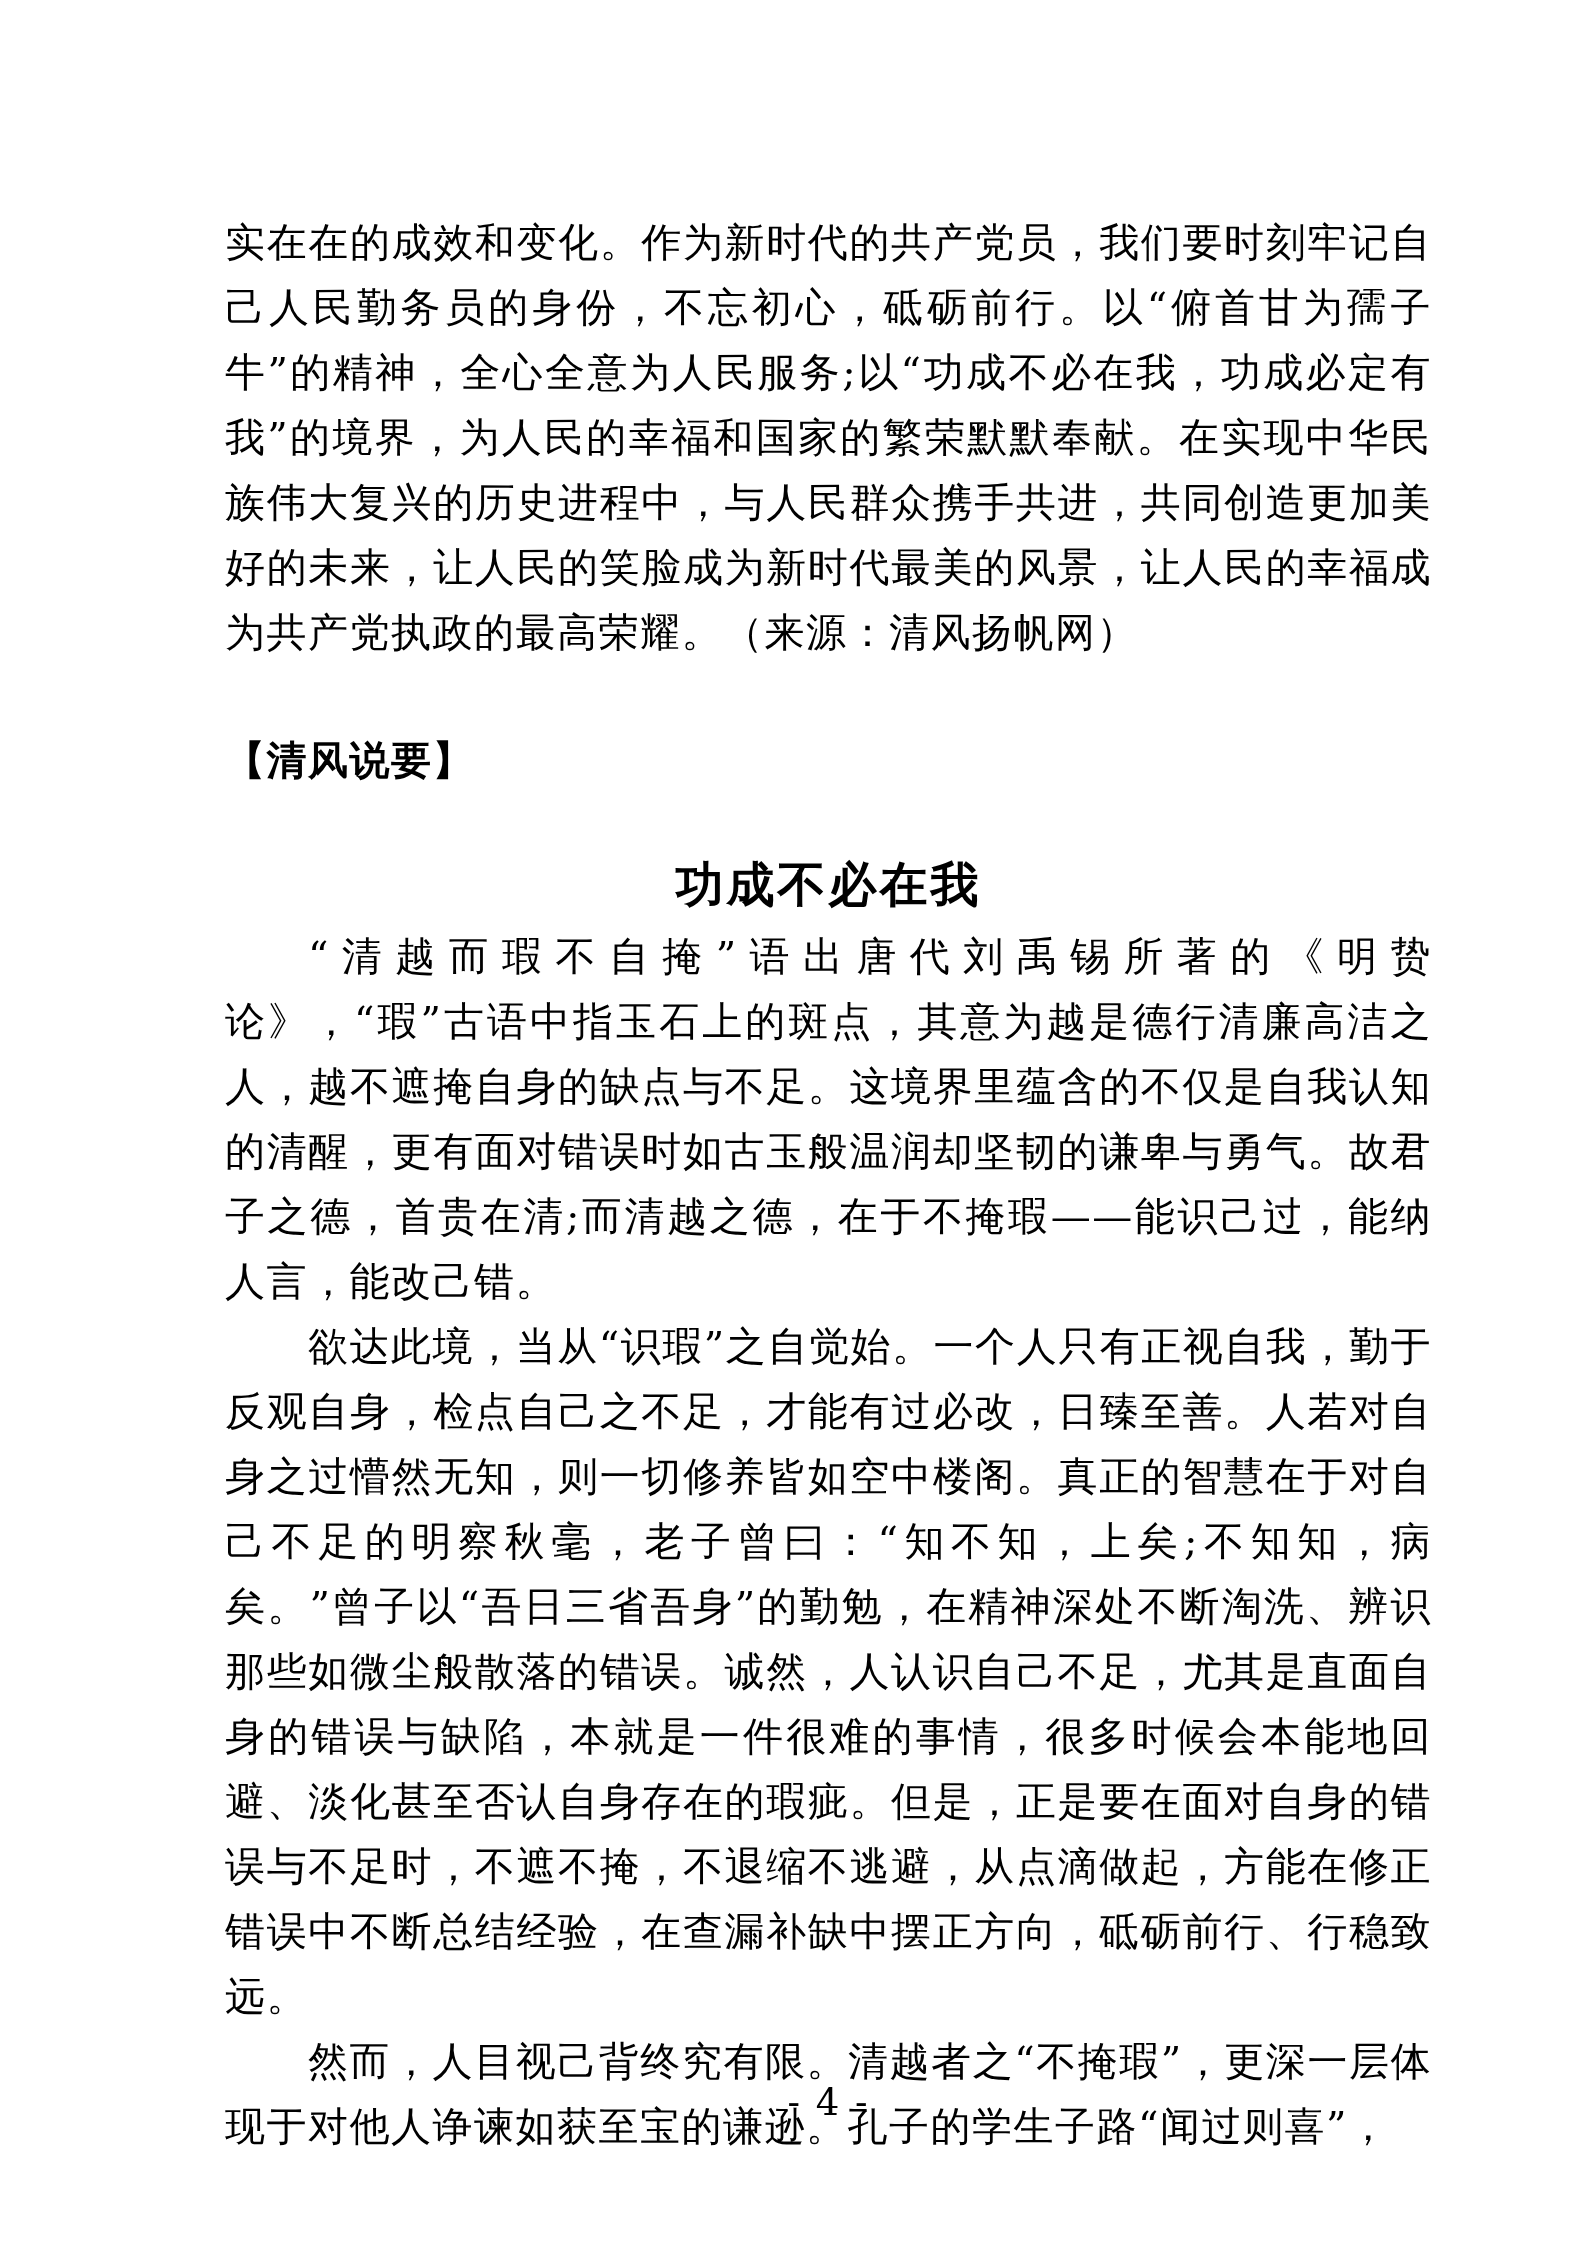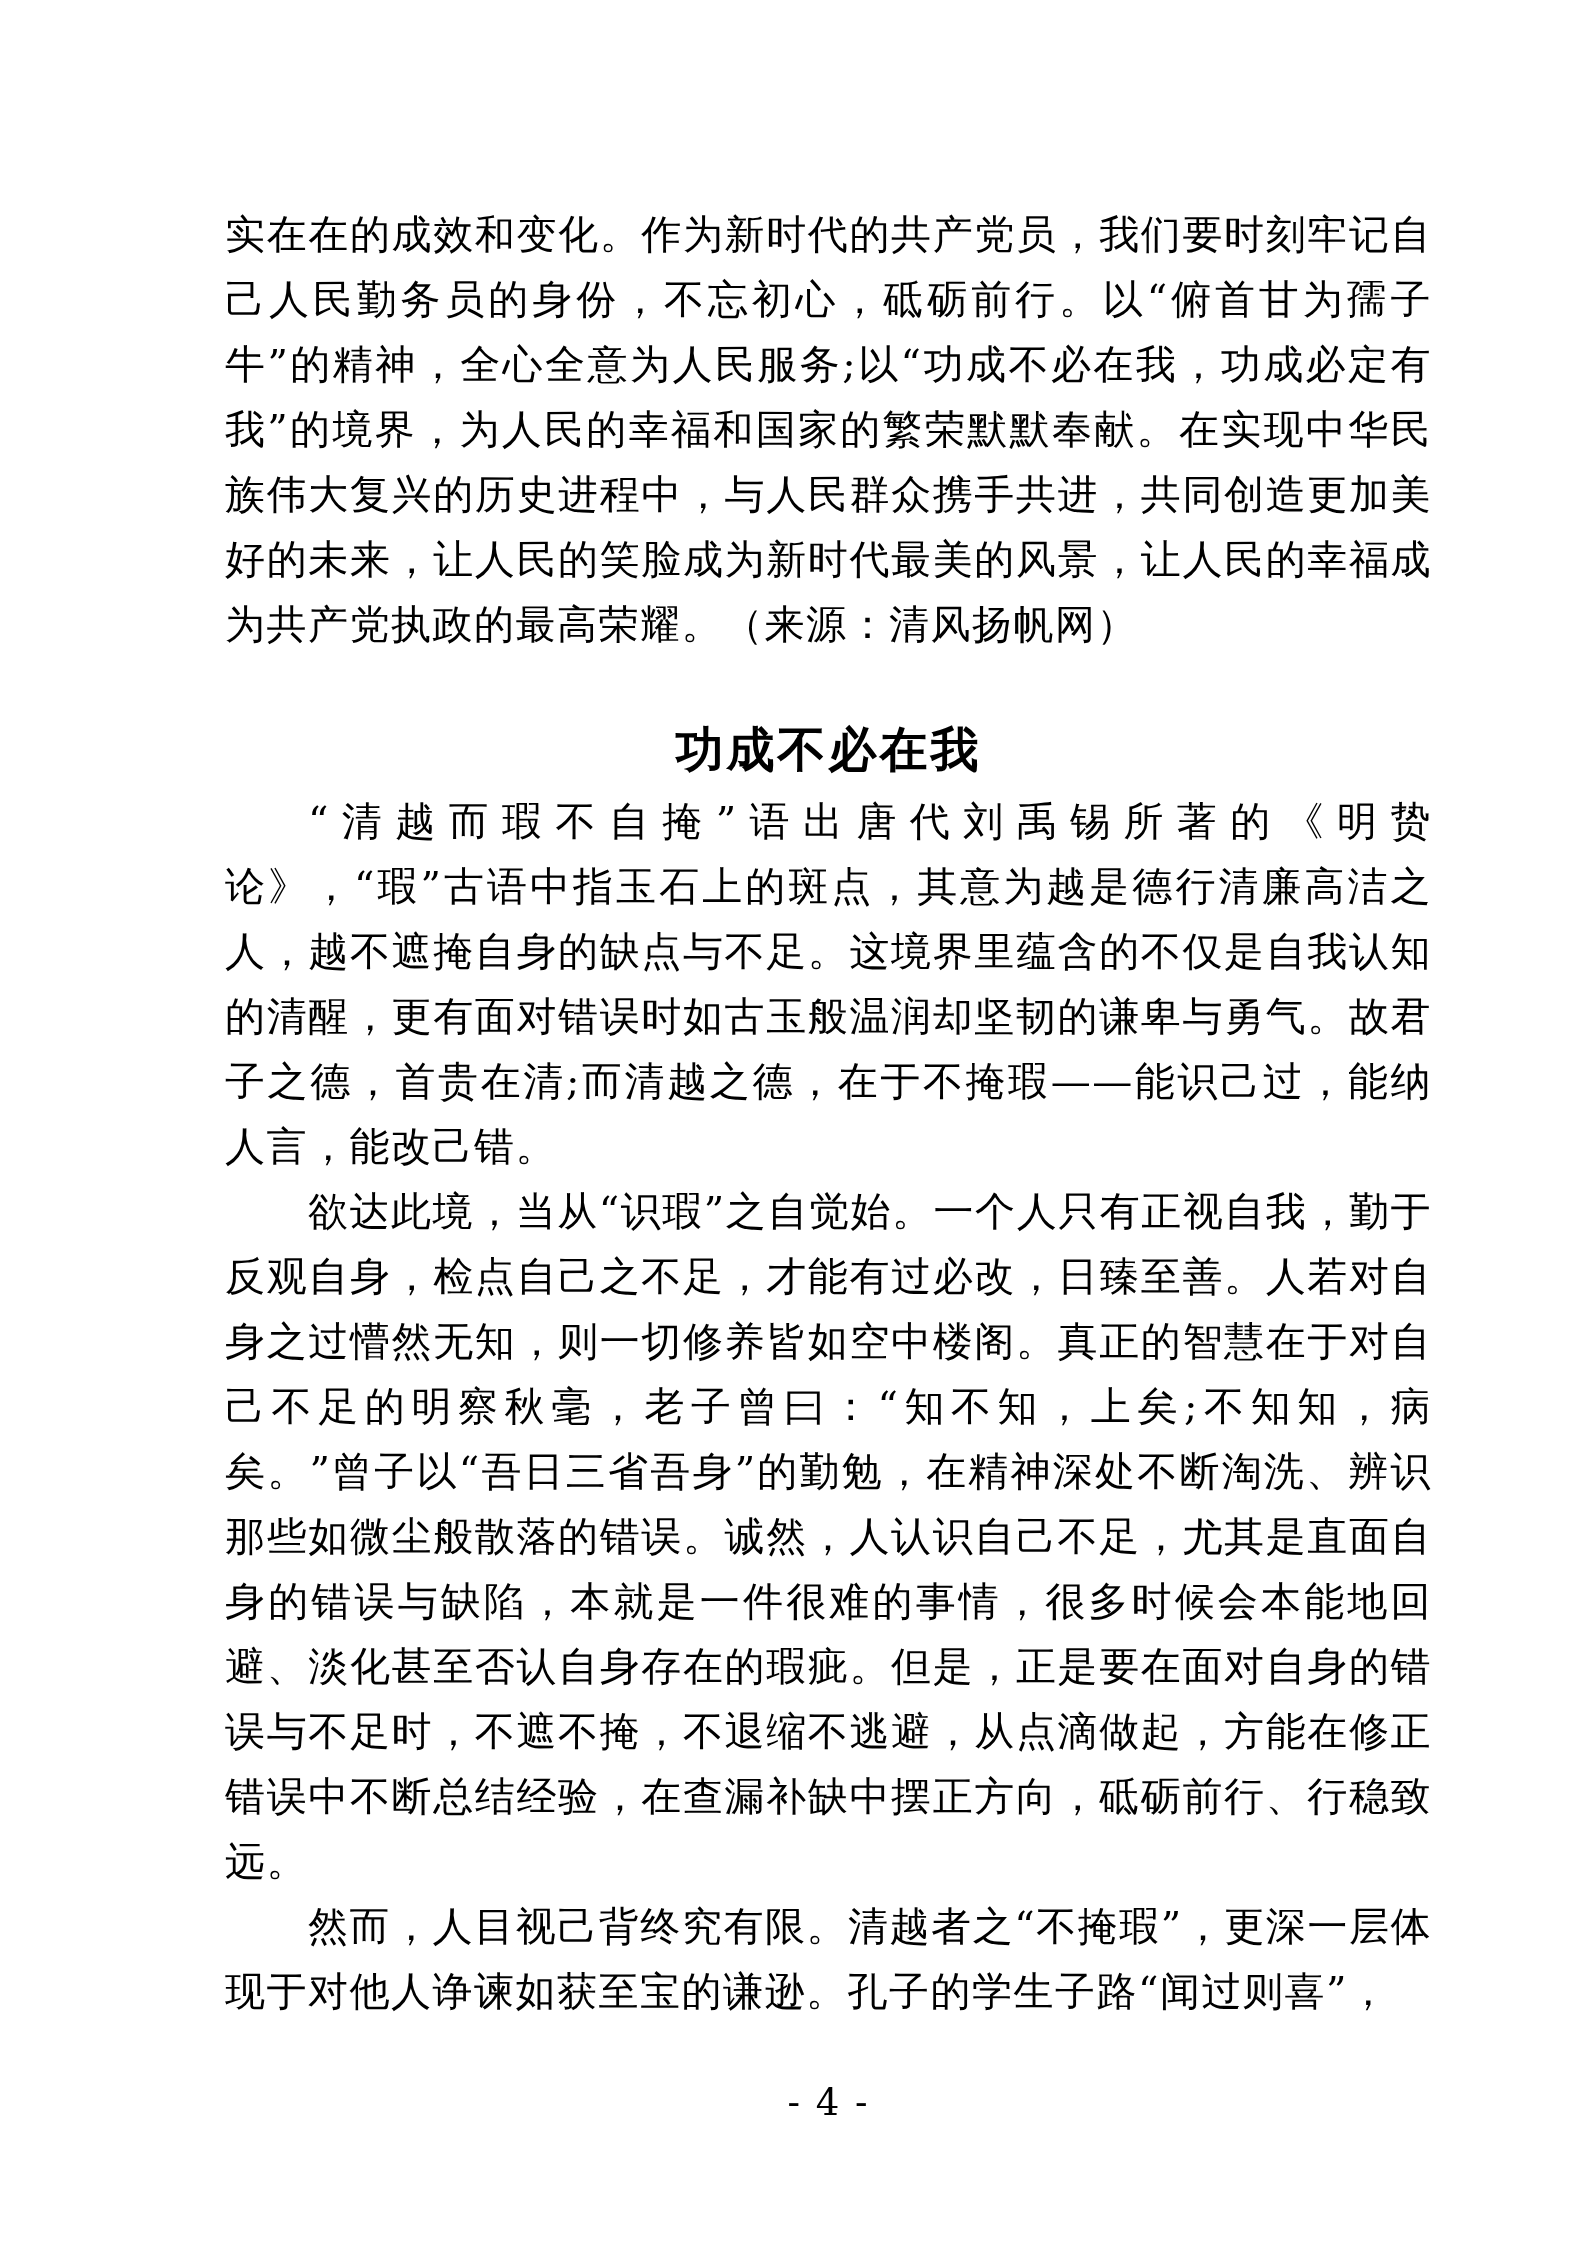--- a/index.html
+++ b/index.html
@@ -11,21 +11,21 @@
     position: relative;
     width: 1587px;
     height: 2245px;
     background: #ffffff;
     color: #000000;
     font-family: "DejaVu Serif", "Liberation Serif", serif;
     overflow: hidden;
   }
   .page-body {
     position: absolute;
-    top: 10px;
+    top: 18px;
     left: 225px;
     width: 1207px;
     padding-top: 192px;
   }
   .body-text {
     margin: 0;
     font-size: 40px;
     line-height: 65px;
     letter-spacing: 1.5px;
     text-align: justify;
@@ -59,20 +59,21 @@
     letter-spacing: 2px;
   }
 </style>
 </head>
 <body>
 
 <div class="sheet">
   <div class="page-body">
     <p class="body-text">实在在的成效和变化。作为新时代的共产党员，我们要时刻牢记自己人民勤务员的身份，不忘初心，砥砺前行。以“俯首甘为孺子牛”的精神，全心全意为人民服务;以“功成不必在我，功成必定有我”的境界，为人民的幸福和国家的繁荣默默奉献。在实现中华民族伟大复兴的历史进程中，与人民群众携手共进，共同创造更加美好的未来，让人民的笑脸成为新时代最美的风景，让人民的幸福成为共产党执政的最高荣耀。（来源：清风扬帆网）</p>
 
+    <p class="body-text section-header">【清风说要】</p>
 
     <h1 class="article-title">功成不必在我</h1>
 
     <p class="body-text indent">“清越而瑕不自掩”语出唐代刘禹锡所著的《明贽论》，“瑕”古语中指玉石上的斑点，其意为越是德行清廉高洁之人，越不遮掩自身的缺点与不足。这境界里蕴含的不仅是自我认知的清醒，更有面对错误时如古玉般温润却坚韧的谦卑与勇气。故君子之德，首贵在清;而清越之德，在于不掩瑕——能识己过，能纳人言，能改己错。</p>
 
     <p class="body-text indent">欲达此境，当从“识瑕”之自觉始。一个人只有正视自我，勤于反观自身，检点自己之不足，才能有过必改，日臻至善。人若对自身之过懵然无知，则一切修养皆如空中楼阁。真正的智慧在于对自己不足的明察秋毫，老子曾曰：“知不知，上矣;不知知，病矣。”曾子以“吾日三省吾身”的勤勉，在精神深处不断淘洗、辨识那些如微尘般散落的错误。诚然，人认识自己不足，尤其是直面自身的错误与缺陷，本就是一件很难的事情，很多时候会本能地回避、淡化甚至否认自身存在的瑕疵。但是，正是要在面对自身的错误与不足时，不遮不掩，不退缩不逃避，从点滴做起，方能在修正错误中不断总结经验，在查漏补缺中摆正方向，砥砺前行、行稳致远。</p>
 
     <p class="body-text indent">然而，人目视己背终究有限。清越者之“不掩瑕”，更深一层体现于对他人诤谏如获至宝的谦逊。孔子的学生子路“闻过则喜”，</p>
   </div>
 

